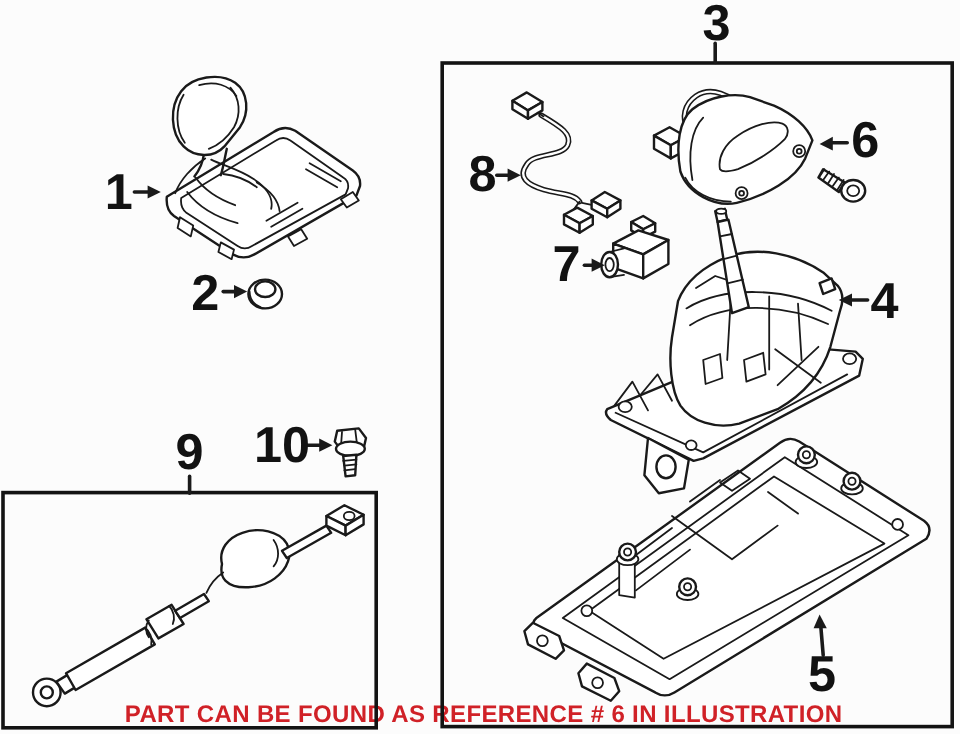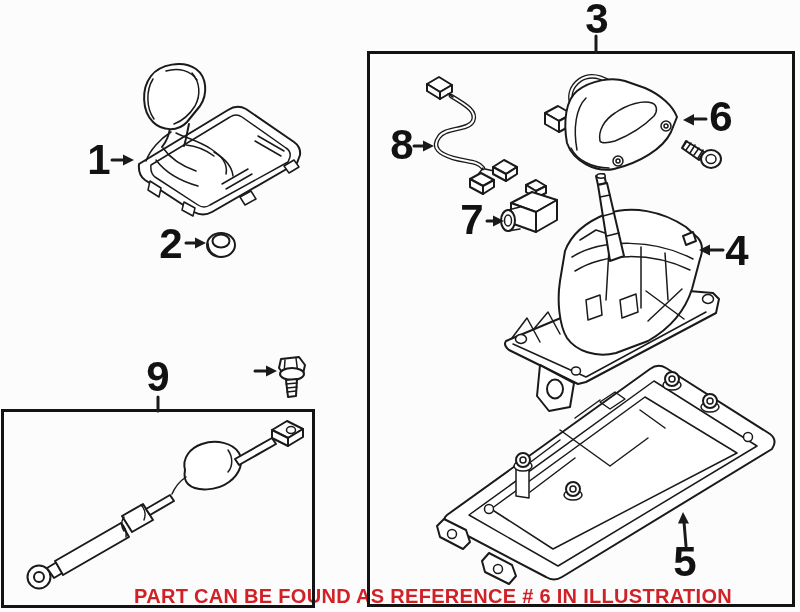--- a/index.html
+++ b/index.html
@@ -5,21 +5,21 @@
   html,body{margin:0;padding:0;background:#e8e8e8;}
   .canvas{
     position:relative;width:800px;height:612px;background:#fcfcfc;overflow:hidden;
     font-family:"Liberation Sans",sans-serif;
   }
   .frame{position:absolute;border:3px solid #131313;box-sizing:border-box;z-index:2;background:transparent;}
   .frame-main{left:367px;top:51px;width:428px;height:556px;}
   .frame-cable{left:1px;top:409px;width:314px;height:199px;}
   .note{
     position:absolute;left:98px;top:585px;width:604px;z-index:1;
-    font-size:20px;font-weight:700;letter-spacing:.3px;text-align:left;white-space:nowrap;margin-left:36px;
+    font-size:20px;font-weight:700;letter-spacing:.3px;text-align:right;white-space:nowrap;
   }
   .callout{
     position:absolute;z-index:4;color:#121212;font-size:42px;font-weight:700;
     transform:translate(-50%,-50%);line-height:1;
   }
   svg.art{position:absolute;left:0;top:0;z-index:3;}
   svg.art path,svg.art circle,svg.art ellipse,svg.art line{
     stroke:#1a1a1a;stroke-width:2;fill:none;stroke-linecap:round;stroke-linejoin:round;
   }
   svg.art .f{fill:#ffffff;}
@@ -230,14 +230,15 @@
 
   <div class="callout" style="left:99px;top:160px">1</div>
   <div class="callout" style="left:171px;top:244px">2</div>
   <div class="callout" style="left:597px;top:19px">3</div>
   <div class="callout" style="left:737px;top:251px">4</div>
   <div class="callout" style="left:685px;top:562px">5</div>
   <div class="callout" style="left:721px;top:117px">6</div>
   <div class="callout" style="left:472px;top:220px">7</div>
   <div class="callout" style="left:402px;top:145px">8</div>
   <div class="callout" style="left:158px;top:377px">9</div>
+  <div class="callout" style="left:235px;top:371px">10</div>
 
 </div>
 
 </body></html>

